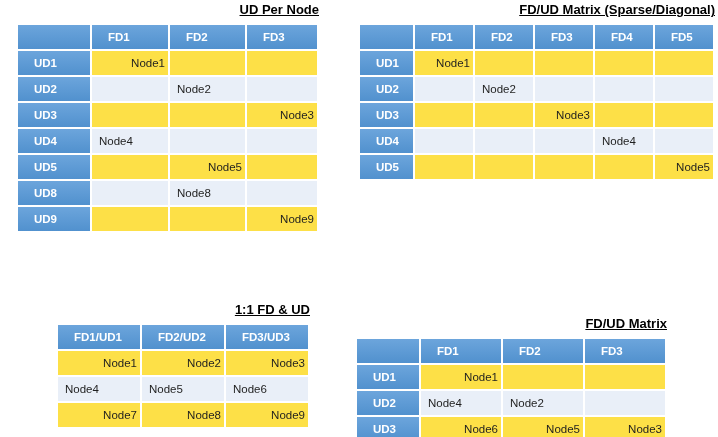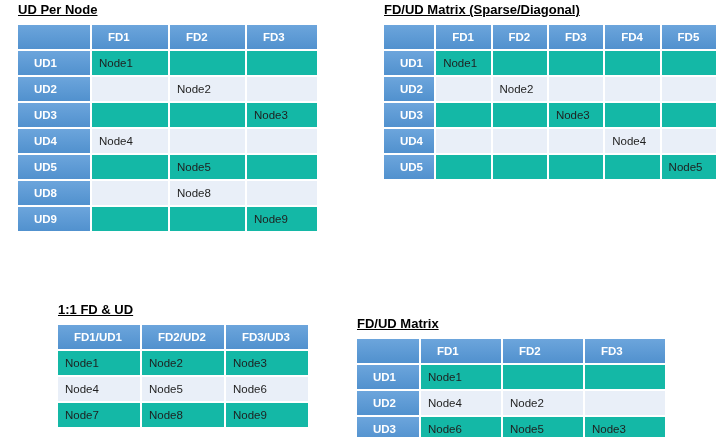--- a/index.html
+++ b/index.html
@@ -12,20 +12,21 @@
   }
   .sect { position: absolute; }
   .tbl-title {
     font-size: 13px;
     font-weight: bold;
     color: #000000;
     text-decoration: underline;
     line-height: 16px;
     margin: 0 0 5px 2px;
     white-space: nowrap;
+    text-align: right;
   }
   table {
     border-collapse: separate;
     border-spacing: 2px;
     table-layout: fixed;
   }
   th, td {
     height: 24px;
     padding: 0 3px 0 7px;
     font-size: 11.5px;
@@ -34,21 +35,21 @@
     white-space: nowrap;
     overflow: hidden;
   }
   th.hd {
     background: linear-gradient(180deg, #6ca5dc 0%, #5191ce 100%);
     color: #ffffff;
     font-weight: bold;
     padding-left: 16px;
   }
   td { color: #1f1f1f; font-weight: normal; }
-  td.dark  { background: #14b8a6; }
+  td.dark  { background: #fde047; text-align: right; }
   td.light { background: #e9eff8; }
 </style>
 </head>
 <body>
 
 <div class="sect" style="left:16px; top:2px;">
   <div class="tbl-title">UD Per Node</div>
   <table>
       <colgroup>
         <col style="width: 72px;">
@@ -104,21 +105,21 @@
         <tr>
           <th class="hd">UD9</th>
           <td class="dark"></td>
           <td class="dark"></td>
           <td class="dark">Node9</td>
         </tr>
       </tbody>
     </table>
 </div>
 
-<div class="sect" style="left:358px; top:2px;margin-left:24px;">
+<div class="sect" style="left:358px; top:2px;">
   <div class="tbl-title">FD/UD Matrix (Sparse/Diagonal)</div>
   <table>
       <colgroup>
         <col style="width: 53px;">
         <col style="width: 58px;">
         <col style="width: 58px;">
         <col style="width: 58px;">
         <col style="width: 58px;">
         <col style="width: 58px;">
       </colgroup>

